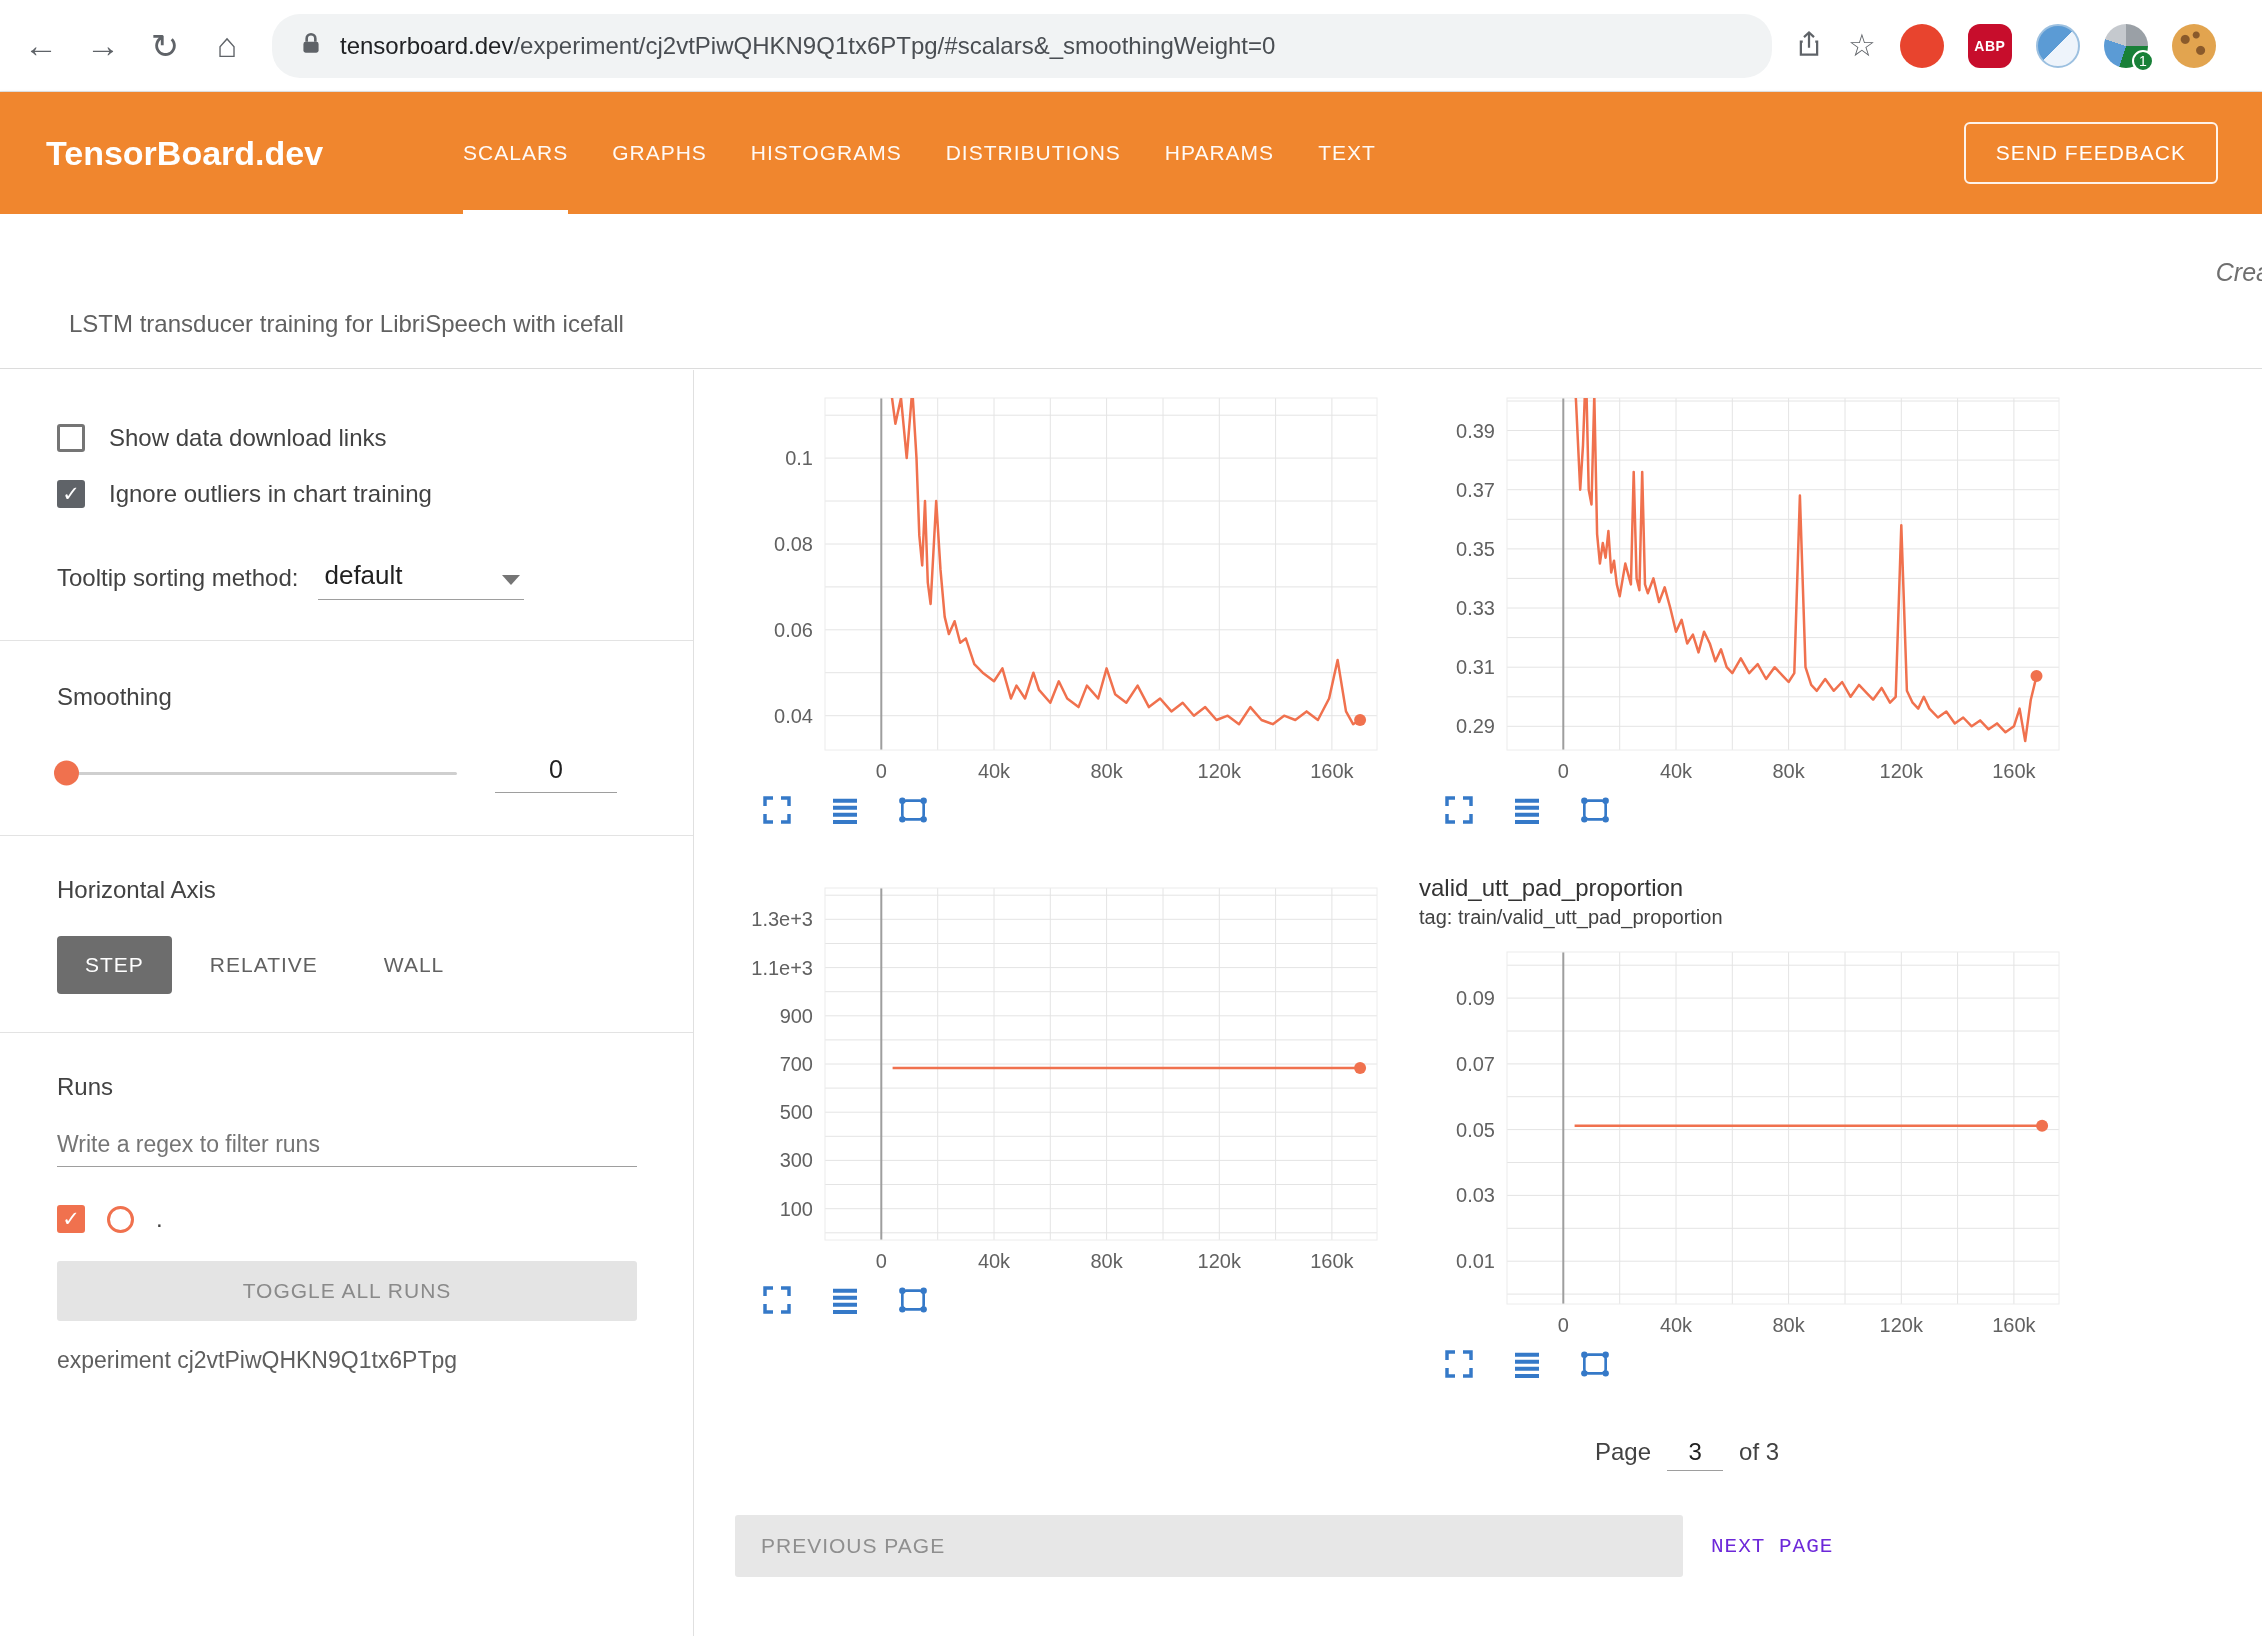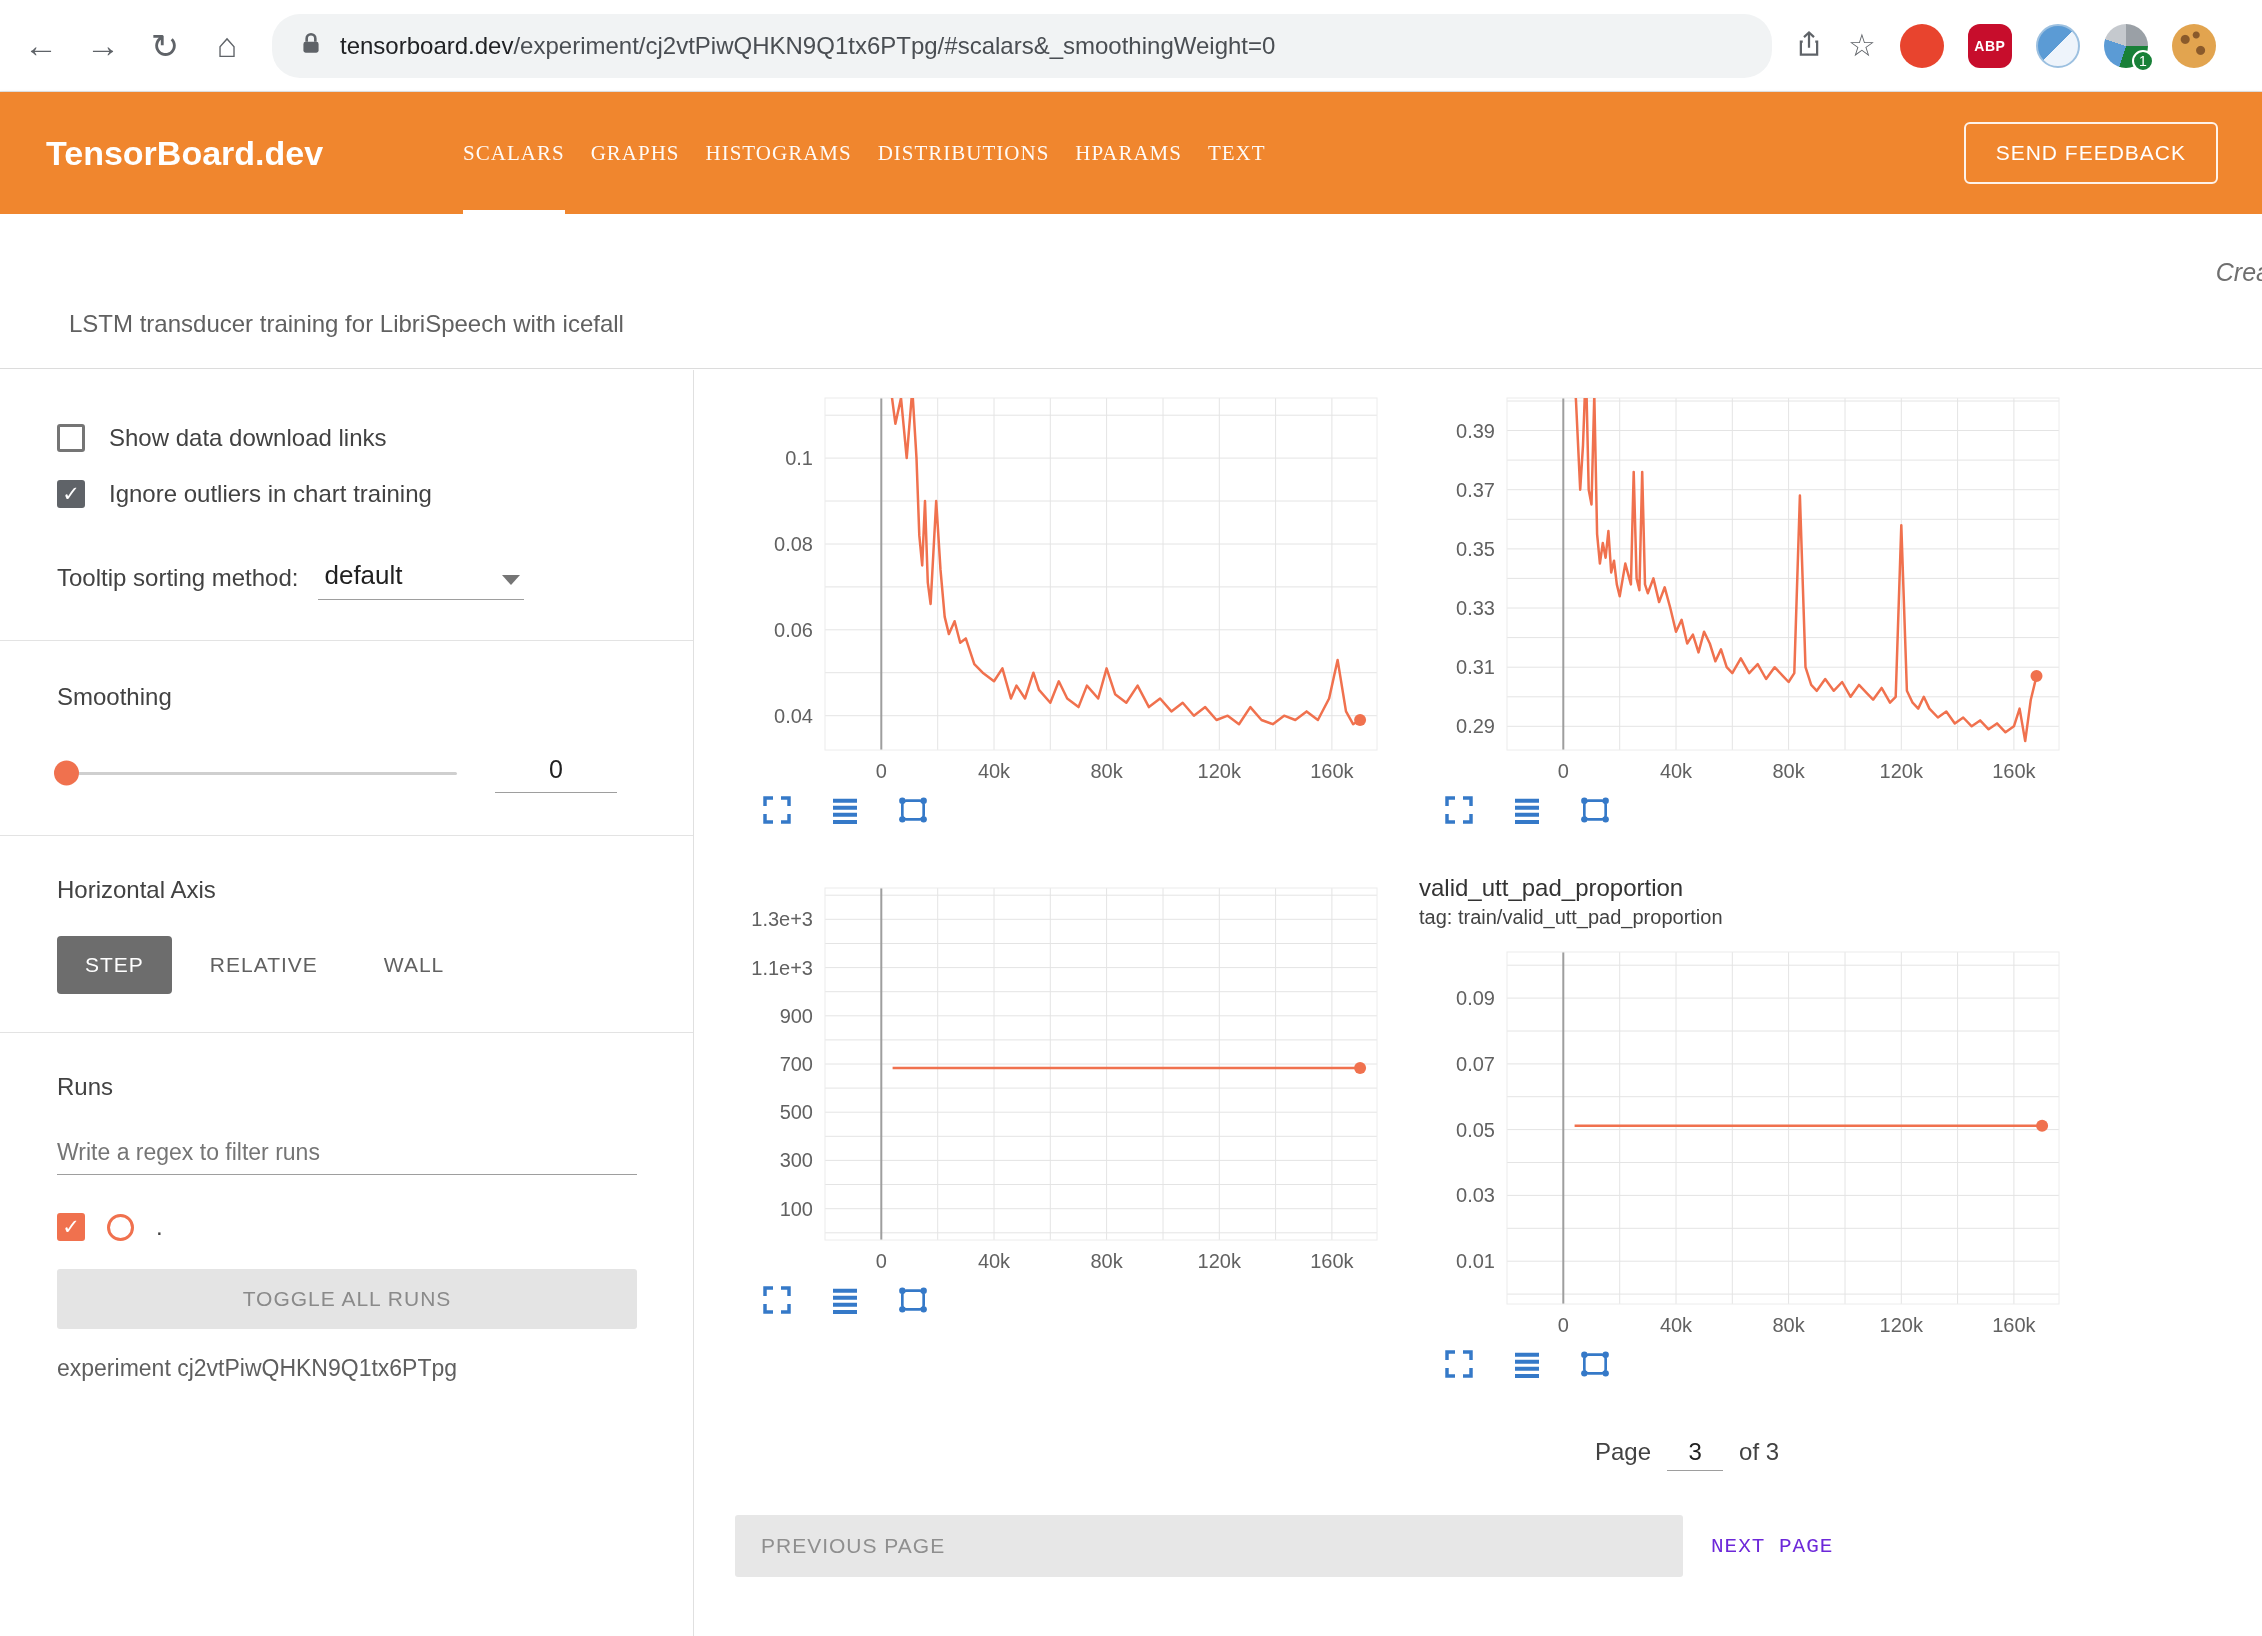--- a/index.html
+++ b/index.html
@@ -28,21 +28,21 @@
   .ext-cookie{background:radial-gradient(circle at 30% 35%, #8a5a2b 4px, transparent 5px),
               radial-gradient(circle at 65% 60%, #8a5a2b 4px, transparent 5px),
               radial-gradient(circle at 55% 25%, #8a5a2b 3px, transparent 4px),#e2a44f;}
   .badge{position:absolute;right:-6px;bottom:-4px;width:22px;height:22px;border-radius:50%;
     background:#188038;color:#fff;font-size:14px;display:flex;align-items:center;justify-content:center;
     border:2px solid #fff;}
   
   .app-header{position:absolute;top:92px;left:0;right:0;height:122px;background:var(--accent);
     display:flex;align-items:stretch;box-shadow:0 2px 5px rgba(0,0,0,0.18);}
   .brand{align-self:center;margin-left:46px;font-size:34px;font-weight:bold;color:#fff;}
-  .tabs{display:flex;margin-left:140px;gap:26px;font-family:Liberation Serif, serif;}
+  .tabs{display:flex;margin-left:140px;gap:44px;}
   .tab{display:flex;align-items:center;color:rgba(255,255,255,0.96);font-size:21px;
     letter-spacing:1px;border-bottom:4px solid transparent;padding-top:4px;cursor:pointer;}
   .tab.active{border-bottom-color:#fff;}
   .feedback-btn{position:absolute;right:44px;top:50%;transform:translateY(-50%);
     background:transparent;border:2px solid rgba(255,255,255,0.9);border-radius:6px;color:#fff;
     font-size:21px;letter-spacing:1px;padding:17px 30px;font-family:inherit;}
   
   .subheader{position:absolute;top:214px;left:0;right:0;height:155px;background:#fff;
     border-bottom:1px solid #dcdcdc;}
   .crea{position:absolute;top:44px;right:-8px;font-style:italic;font-size:25px;color:#6f6f6f;}
@@ -68,21 +68,21 @@
   .slider-row{display:flex;align-items:center;margin-top:42px;}
   .slider-track{position:relative;width:400px;height:3px;background:#cfcfcf;border-radius:2px;cursor:pointer;}
   .slider-thumb{position:absolute;left:-3px;top:50%;transform:translateY(-50%);
     width:25px;height:25px;border-radius:50%;background:var(--line);}
   .slider-value{width:122px;margin-left:38px;border-bottom:1px solid #9e9e9e;text-align:center;
     font-size:25px;color:#212121;padding:2px 0 8px 0;}
   .axis-btns{display:flex;align-items:center;gap:10px;margin-top:32px;}
   .axis-btn{font-size:21px;letter-spacing:1px;color:#616161;padding:17px 28px;border:none;
     background:transparent;border-radius:4px;font-family:inherit;cursor:pointer;}
   .axis-btn.active{background:#6d6d6d;color:#fff;}
-  .regex-input{width:580px;margin-top:30px;border:none;border-bottom:1px solid #9e9e9e;outline:none;
+  .regex-input{width:580px;margin-top:22px;border:none;border-bottom:1px solid #9e9e9e;outline:none;
     font-size:23px;color:#212121;padding:8px 0;font-family:inherit;}
   .regex-input::placeholder{color:#757575;}
   .runs-row{display:flex;align-items:center;gap:22px;margin-top:38px;}
   .circle-swatch{width:27px;height:27px;border-radius:50%;border:3px solid var(--line);cursor:pointer;}
   .runs-dot{font-size:24px;color:#424242;}
   .toggle-btn{width:580px;height:60px;margin-top:28px;background:#e4e4e4;border:none;border-radius:3px;
     color:#8a8a8a;font-size:21px;letter-spacing:1px;font-family:inherit;cursor:pointer;}
   .experiment-name{margin-top:26px;font-size:23px;color:#5f5f5f;}
   
   .main{position:absolute;left:695px;top:370px;right:0;bottom:0;overflow:hidden;background:#fff;}

